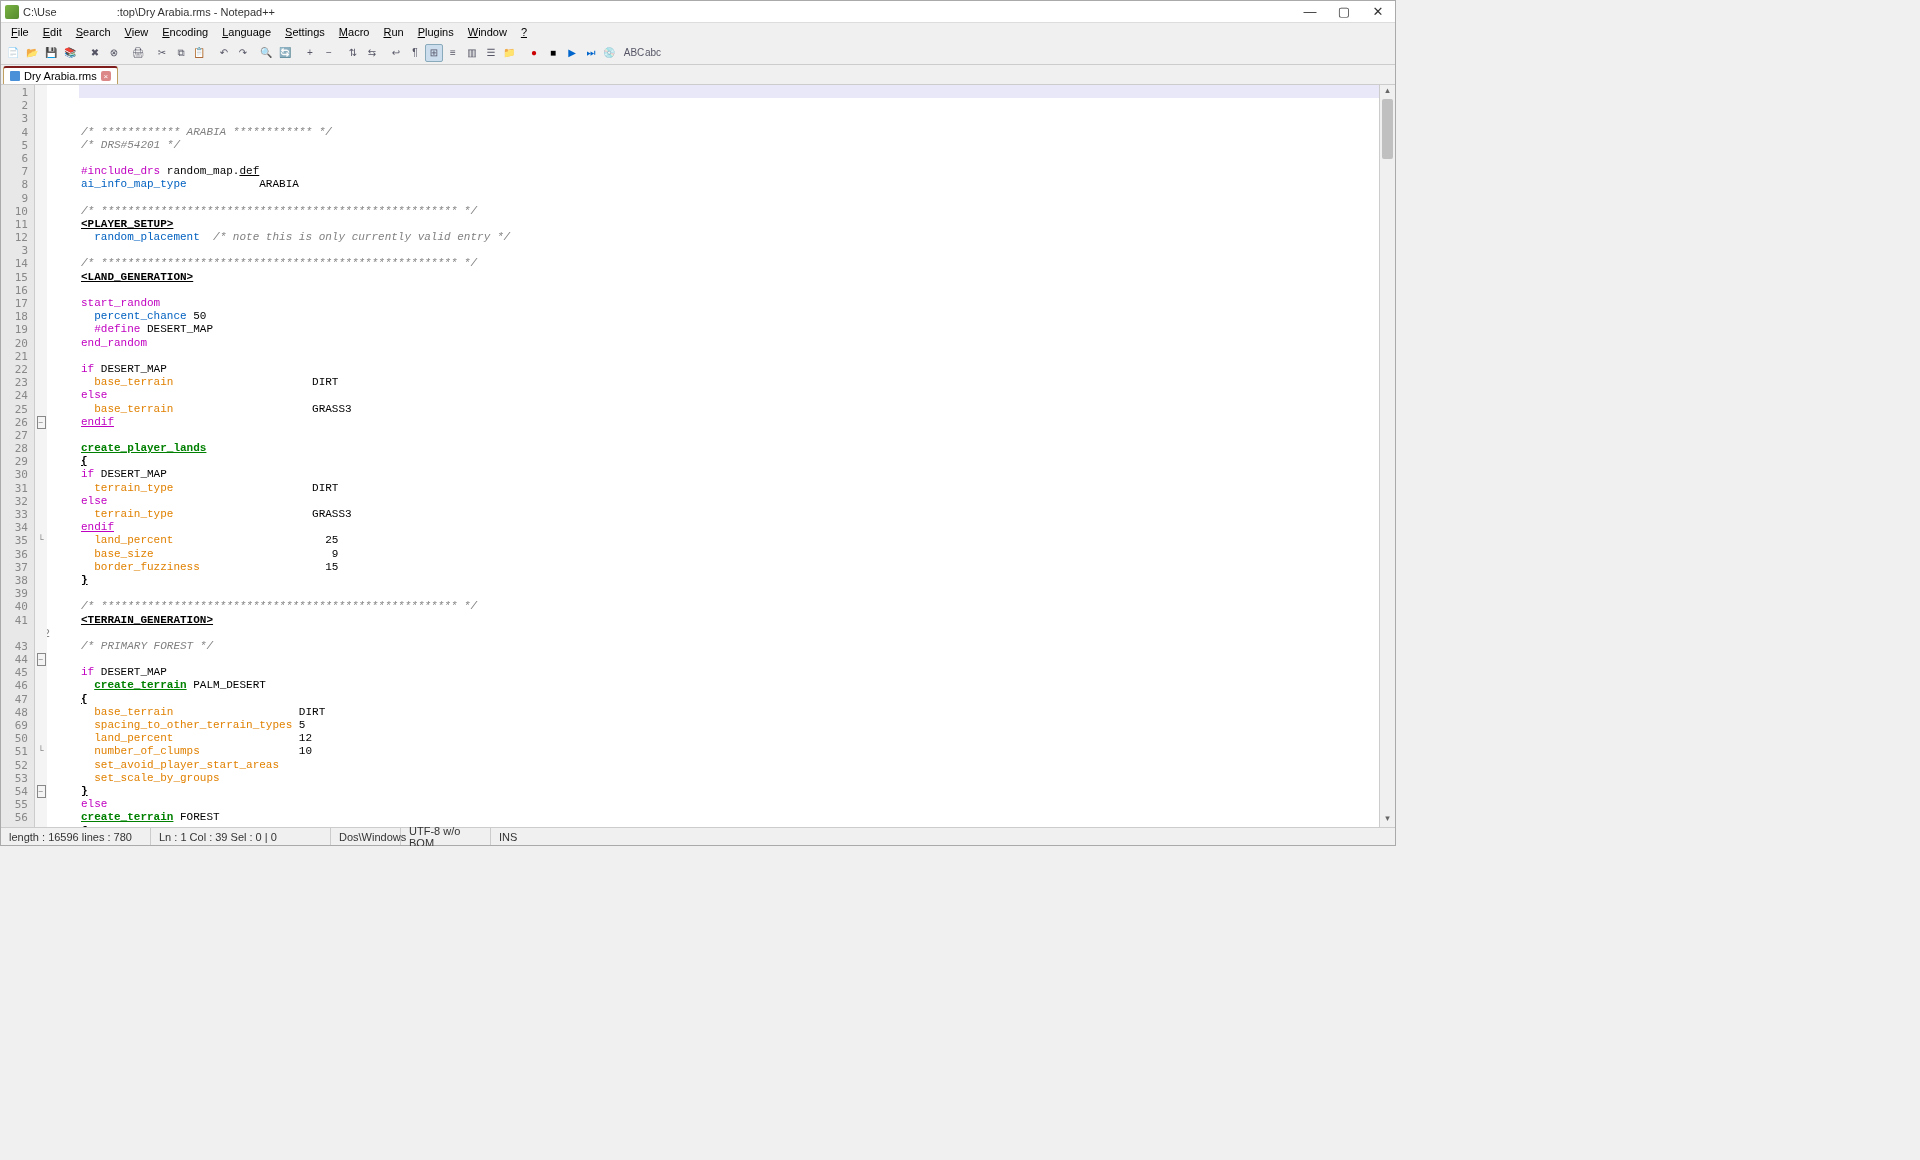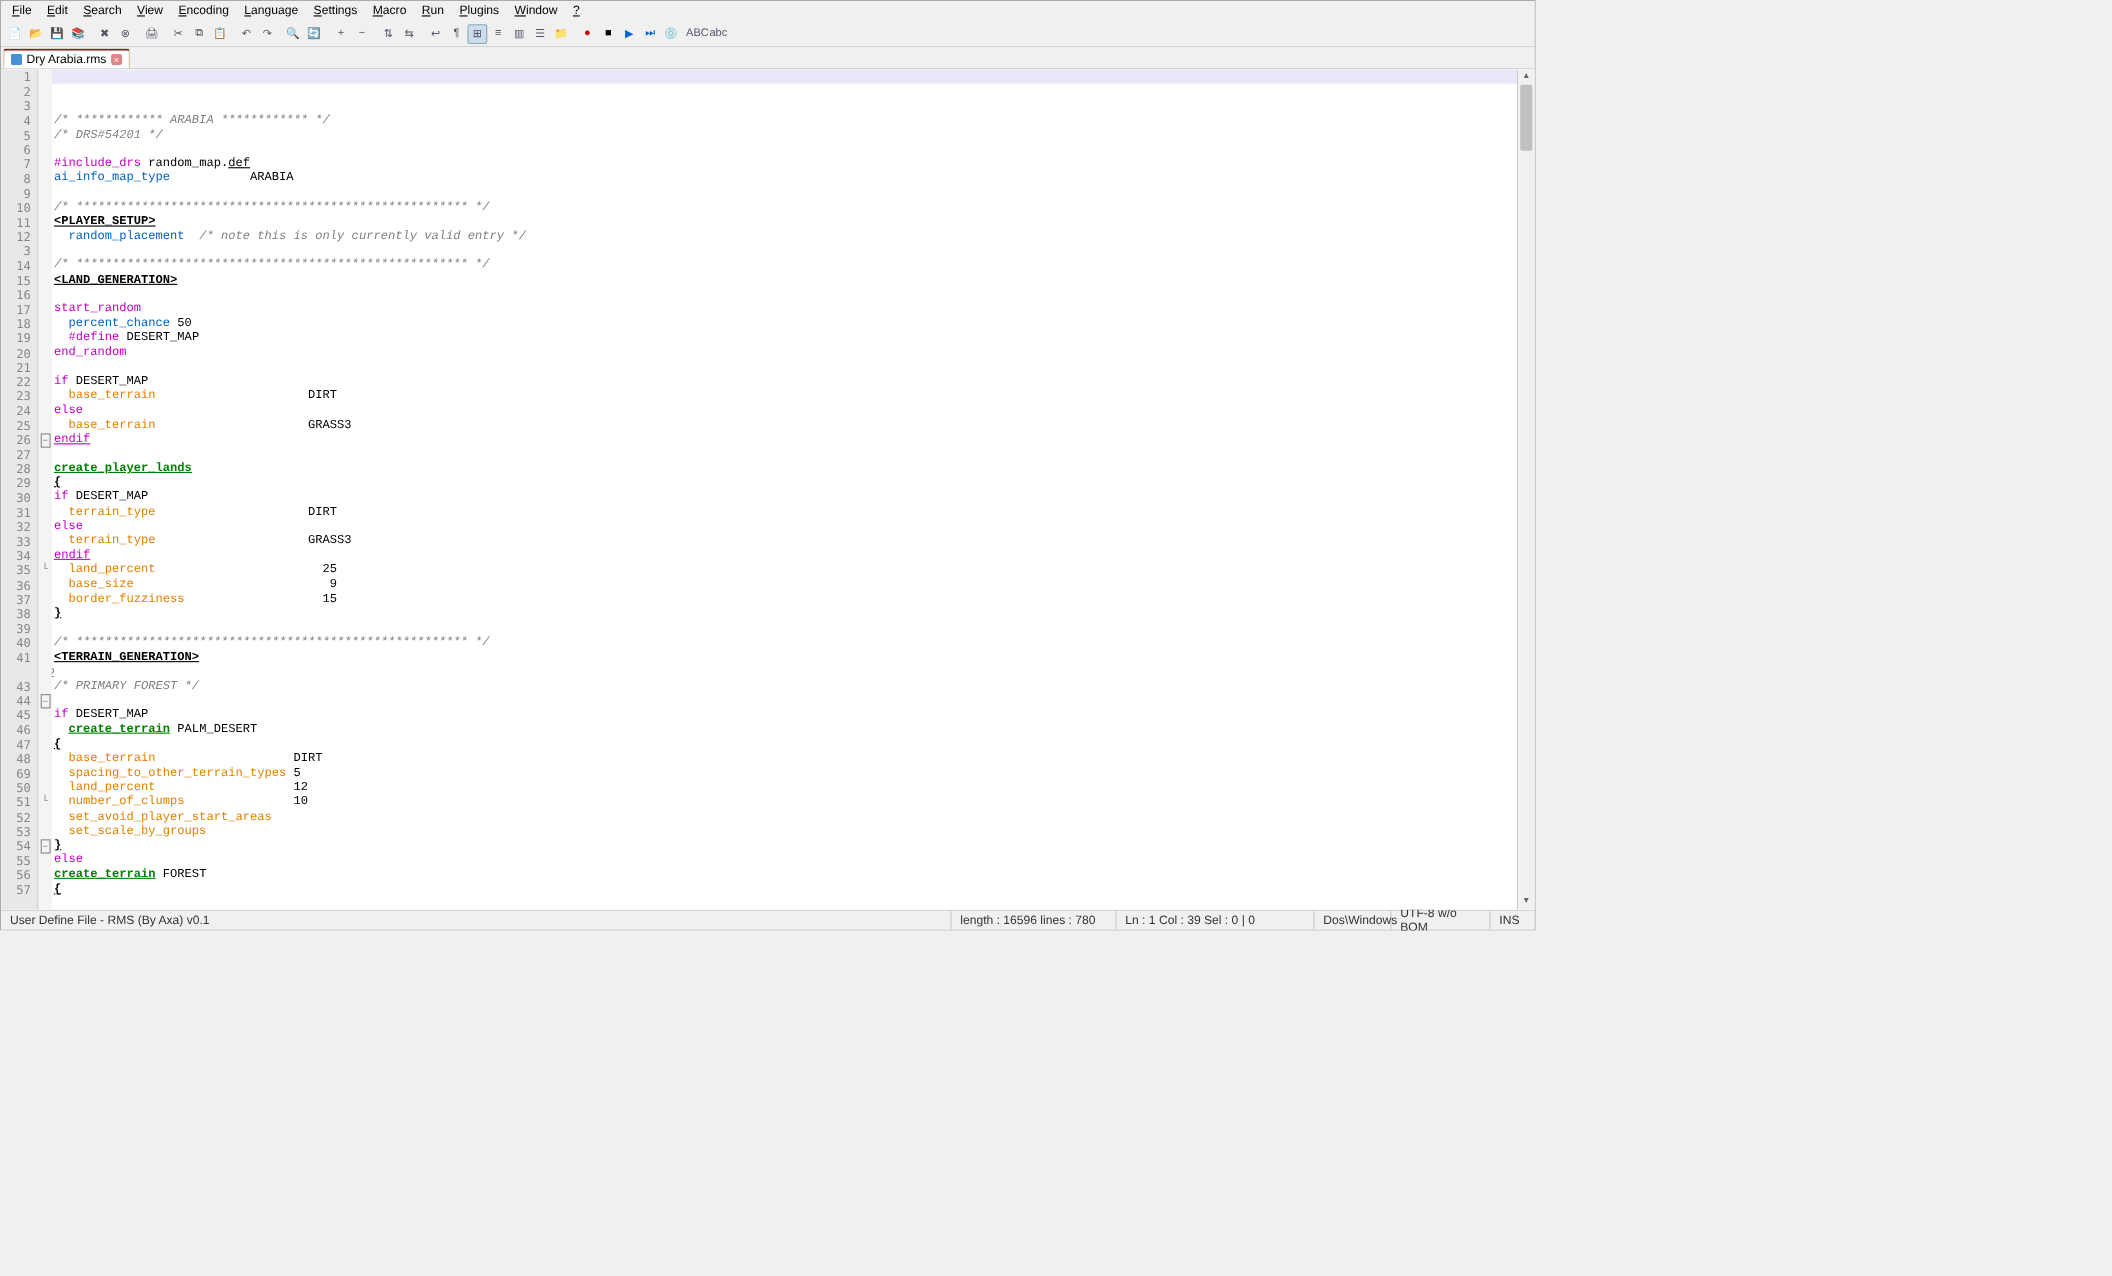--- a/index.html
+++ b/index.html
@@ -19,21 +19,21 @@
 .tool-btn.active { background: #cde; border: 1px solid #8ab; }
 .tabbar { height: 20px; background: #f0f0f0; display: flex; align-items: flex-end; padding: 0 2px; border-bottom: 1px solid #ccc; }
 .tab { height: 18px; background: #fff; border: 1px solid #c0a060; border-bottom: none; border-top: 2px solid #7f1d1d; padding: 0 6px; display: flex; align-items: center; gap: 4px; font-size: 11px; border-radius: 3px 3px 0 0; }
 .tab-icon { width: 10px; height: 10px; background: #4a90d9; border-radius: 1px; }
 .tab-close { width: 10px; height: 10px; background: #d88; border-radius: 2px; font-size: 8px; display: flex; align-items: center; justify-content: center; color: #fff; }
 .editor-area { flex: 1; display: flex; background: #fff; overflow: hidden; position: relative; }
 .gutter { width: 34px; background: #e8e8e8; border-right: 1px solid #ccc; font-family: Consolas, monospace; font-size: 11px; color: #888; text-align: right; padding-right: 6px; line-height: 13.2px; padding-top: 1px;}
 .fold-gutter { width: 12px; background: #f4f4f4; font-family: Consolas, monospace; font-size: 9px; color: #888; line-height: 13.2px; padding-top: 1px;}
 .fold-gutter div { height: 13.2px; display:flex; align-items:center; justify-content:center;}
 .fold-box { border:1px solid #888; width:9px; height:9px; font-size:8px; line-height:7px; text-align:center;}
-.code { flex: 1; font-family: Consolas, "Courier New", monospace; font-size: 11px; line-height: 13.2px; padding: 1px 2px; white-space: pre; color: #000; position:relative;}
+.code { flex: 1; font-family: Consolas, "Courier New", monospace; font-size: 11px; line-height: 13.2px; padding: 1px 2px; white-space: pre; color: #000; position:relative;margin-left:32px;}
 .code .line1bg { background:#e8e8f8; position:absolute; left:0; right:0; top:0; height:13.2px; z-index:0;}
 .code > div { position:relative; z-index:1; height:13.2px;}
 .c-comment { color: #808080; font-style: italic; }
 .c-magenta { color: #c000c0; }
 .c-blue { color: #0060c0; }
 .c-section { color: #000; font-weight: bold; text-decoration: underline; }
 .c-green { color: #008000; text-decoration: underline; font-weight: bold;}
 .c-orange { color: #e08000; }
 .c-uline { text-decoration: underline; }
 .scrollbar-v { width: 16px; background: #f0f0f0; border-left: 1px solid #ccc; position:relative;}
@@ -42,20 +42,31 @@
 .statusbar { height: 18px; background: #f0f0f0; border-top: 1px solid #ccc; display: flex; align-items: center; font-size: 11px; color: #333; }
 .status-cell { padding: 0 8px; border-right: 1px solid #ccc; height: 100%; display: flex; align-items: center; }
 .status-cell:last-child { border-right: none; }
 .flex1 { flex: 1; }
 </style>
 </head>
 <body>
 
 <div class="window">
 
+  <div class="titlebar">
+    <div class="titlebar-icon"></div>
+    <div class="titlebar-text">
+      <span>C:\Use</span><span style="color:#ccc;padding:0 30px"></span><span>:top\Dry Arabia.rms - Notepad++</span>
+    </div>
+    <div class="titlebar-controls">
+      <div class="titlebar-btn">—</div>
+      <div class="titlebar-btn">▢</div>
+      <div class="titlebar-btn">✕</div>
+    </div>
+  </div>
 
   <div class="menubar" id="menubar">
       <div class="menu-item"><span class="ul">F</span>ile</div>
       <div class="menu-item"><span class="ul">E</span>dit</div>
       <div class="menu-item"><span class="ul">S</span>earch</div>
       <div class="menu-item"><span class="ul">V</span>iew</div>
       <div class="menu-item"><span class="ul">E</span>ncoding</div>
       <div class="menu-item"><span class="ul">L</span>anguage</div>
       <div class="menu-item"><span class="ul">S</span>ettings</div>
       <div class="menu-item"><span class="ul">M</span>acro</div>
@@ -247,21 +258,20 @@
       <div class="line1bg"></div>
     <div><span class="c-comment">/* ************ ARABIA ************ */</span></div><div><span class="c-comment">/* DRS#54201 */</span></div><div><span></span></div><div><span class="c-magenta">#include_drs</span><span> random_map.</span><span class="c-uline">def</span></div><div><span class="c-blue">ai_info_map_type</span><span>           ARABIA</span></div><div><span></span></div><div><span class="c-comment">/* ****************************************************** */</span></div><div><span class="c-section">&lt;PLAYER_SETUP&gt;</span></div><div><span>  </span><span class="c-blue">random_placement</span><span>  </span><span class="c-comment">/* note this is only currently valid entry */</span></div><div><span></span></div><div><span class="c-comment">/* ****************************************************** */</span></div><div><span class="c-section">&lt;LAND_GENERATION&gt;</span></div><div><span></span></div><div><span class="c-magenta">start_random</span></div><div><span>  </span><span class="c-blue">percent_chance</span><span> 50</span></div><div><span>  </span><span class="c-magenta">#define</span><span> DESERT_MAP</span></div><div><span class="c-magenta">end_random</span></div><div><span></span></div><div><span class="c-magenta">if</span><span> DESERT_MAP</span></div><div><span>  </span><span class="c-orange">base_terrain</span><span>                     DIRT</span></div><div><span class="c-magenta">else</span></div><div><span>  </span><span class="c-orange">base_terrain</span><span>                     GRASS3</span></div><div><span class="c-magenta c-uline">endif</span></div><div><span></span></div><div><span class="c-green">create_player_lands</span></div><div><span class="c-section">{</span></div><div><span class="c-magenta">if</span><span> DESERT_MAP</span></div><div><span>  </span><span class="c-orange">terrain_type</span><span>                     DIRT</span></div><div><span class="c-magenta">else</span></div><div><span>  </span><span class="c-orange">terrain_type</span><span>                     GRASS3</span></div><div><span class="c-magenta c-uline">endif</span></div><div><span>  </span><span class="c-orange">land_percent</span><span>                       25</span></div><div><span>  </span><span class="c-orange">base_size</span><span>                           9</span></div><div><span>  </span><span class="c-orange">border_fuzziness</span><span>                   15</span></div><div><span class="c-section">}</span></div><div><span></span></div><div><span class="c-comment">/* ****************************************************** */</span></div><div><span class="c-section">&lt;TERRAIN_GENERATION&gt;</span></div><div><span></span></div><div><span class="c-comment">/* PRIMARY FOREST */</span></div><div><span></span></div><div><span class="c-magenta">if</span><span> DESERT_MAP</span></div><div><span>  </span><span class="c-green">create_terrain</span><span> PALM_DESERT</span></div><div><span class="c-section">{</span></div><div><span>  </span><span class="c-orange">base_terrain</span><span>                   DIRT</span></div><div><span>  </span><span class="c-orange">spacing_to_other_terrain_types</span><span> 5</span></div><div><span>  </span><span class="c-orange">land_percent</span><span>                   12</span></div><div><span>  </span><span class="c-orange">number_of_clumps</span><span>               10</span></div><div><span>  </span><span class="c-orange">set_avoid_player_start_areas</span></div><div><span>  </span><span class="c-orange">set_scale_by_groups</span></div><div><span class="c-section">}</span></div><div><span class="c-magenta">else</span></div><div><span class="c-green">create_terrain</span><span> FOREST</span></div><div><span class="c-section">{</span></div></div>
     <div class="scrollbar-v">
       <div class="scroll-arrow" style="top:0">▴</div>
       <div class="scroll-thumb" style="top:14px"></div>
       <div class="scroll-arrow" style="bottom:0">▾</div>
     </div>
   </div>
 
   <div class="statusbar">
-    <div class="status-cell flex1">User Define File - RMS (By Axa) v0.1</div>
     <div class="status-cell" style="width:150px">length : 16596    lines : 780</div>
     <div class="status-cell" style="width:180px">Ln : 1    Col : 39    Sel : 0 | 0</div>
     <div class="status-cell" style="width:70px">Dos\Windows</div>
     <div class="status-cell" style="width:90px">UTF-8 w/o BOM</div>
     <div class="status-cell" style="width:40px">INS</div>
   </div>
 
 </div>
 
 </body></html>

